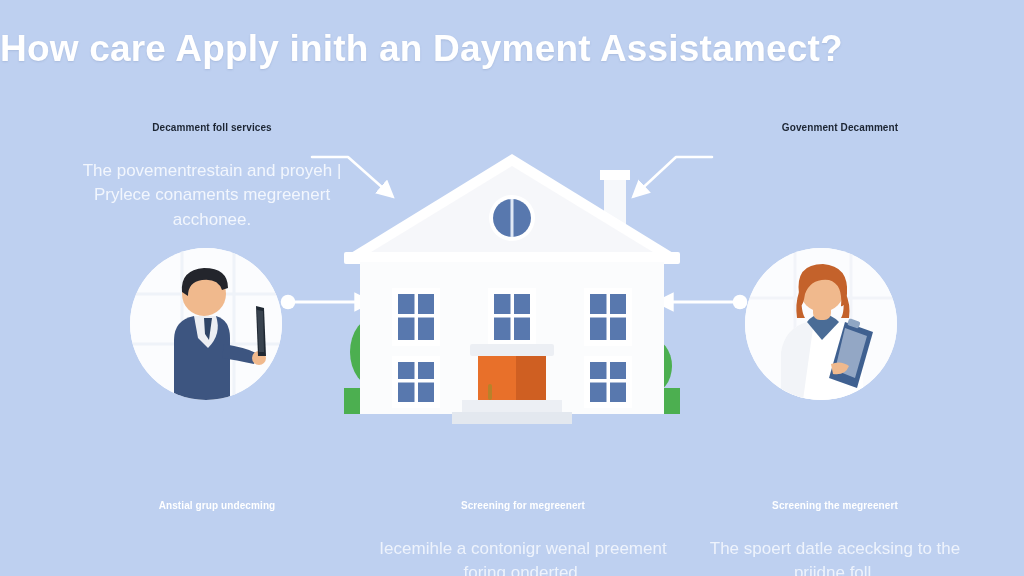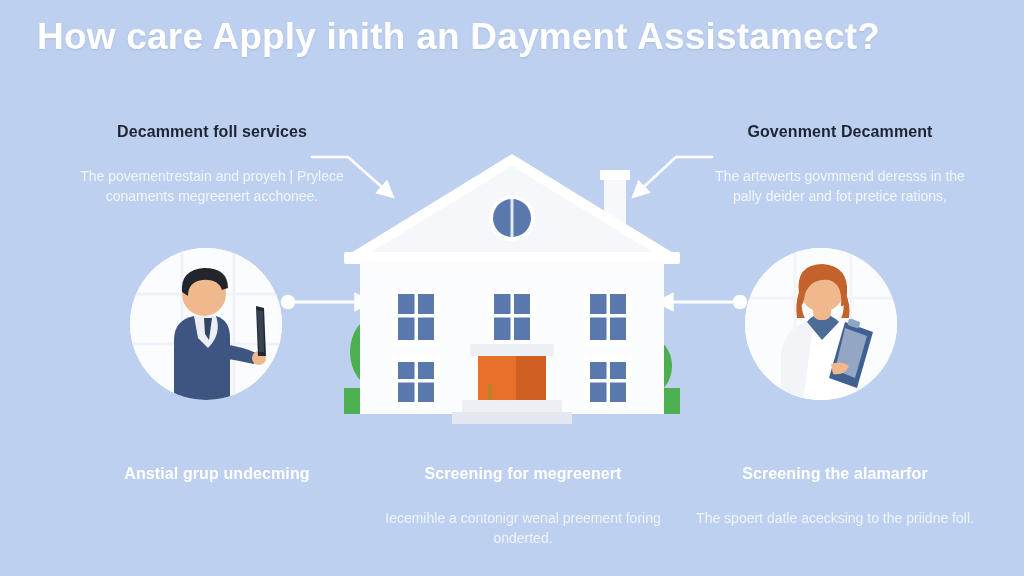--- a/index.html
+++ b/index.html
@@ -7,40 +7,40 @@
   body {
     background:#bed0f0;
     font-family:"Liberation Sans", sans-serif;
     overflow:hidden;
     position:relative;
   }
   #stage { position:absolute; inset:0; width:1024px; height:576px; }
 
   
   .title {
-    position:absolute; left:0; top:16px; width:880px;
-    text-align:right;
+    position:absolute; left:0; top:28px; width:880px;
+    text-align:left;
     font-size:37px; font-weight:bold;
     color:#ffffff;
     letter-spacing:.2px;
     text-shadow:0 1px 2px rgba(120,140,180,.30);
   }
 
   
   .block { position:absolute; }
   .block h3 {
-    font-size:16px; font-weight:bold; line-height:1.25;
+    font-size:10px; font-weight:bold; line-height:1.25;
     margin-bottom:6px; letter-spacing:.1px;
   }
   .block p {
-    font-size:14px; line-height:1.45; font-weight:400;margin-top:24px;
+    font-size:17px; line-height:1.45; font-weight:400;margin-top:24px;
   }
   .block.dark h3 { color:#1c2533; }
   .block.dark p  { color:#f2f6fd; }
-  .block.light h3 { color:#ffffff; }
+  .block.light h3 { color:#ffffff;margin-top:36px; }
   .block.light p  { color:#eef3fc; }
   .block.center-txt, .block.center-txt h3, .block.center-txt p { text-align:center; }
 
   #block-tl { left:72px;  top:122px; width:280px; text-align:center; }
   #block-tr { left:700px; top:122px; width:280px; text-align:center; }
   #block-bl { left:72px;  top:464px; width:290px; text-align:center; }
   #block-bc { left:378px; top:464px; width:290px; text-align:center; }
   #block-br { left:690px; top:464px; width:290px; text-align:center; }
 
   
@@ -224,30 +224,29 @@
     </svg>
   </div>
 
   <div class="block dark center-txt" id="block-tl">
     <h3>Decamment foll services</h3>
     <p>The povementrestain and proyeh | Prylece conaments megreenert acchonee.</p>
   </div>
 
   <div class="block dark center-txt" id="block-tr">
     <h3>Govenment Decamment</h3>
-    <p>The artewerts govmmend deresss in the pally deider and fot pretice rations,</p>
   </div>
 
   <div class="block light center-txt" id="block-bl">
     <h3>Anstial grup undecming</h3>
   </div>
 
   <div class="block light center-txt" id="block-bc">
     <h3>Screening for megreenert</h3>
     <p>Iecemihle a contonigr wenal preement foring onderted.</p>
   </div>
 
   <div class="block light center-txt" id="block-br">
-    <h3>Screening the alamarfor</h3>
+    <h3>Screening the megreenert</h3>
     <p>The spoert datle acecksing to the priidne foll.</p>
   </div>
 
 </div>
 
 </body></html>

